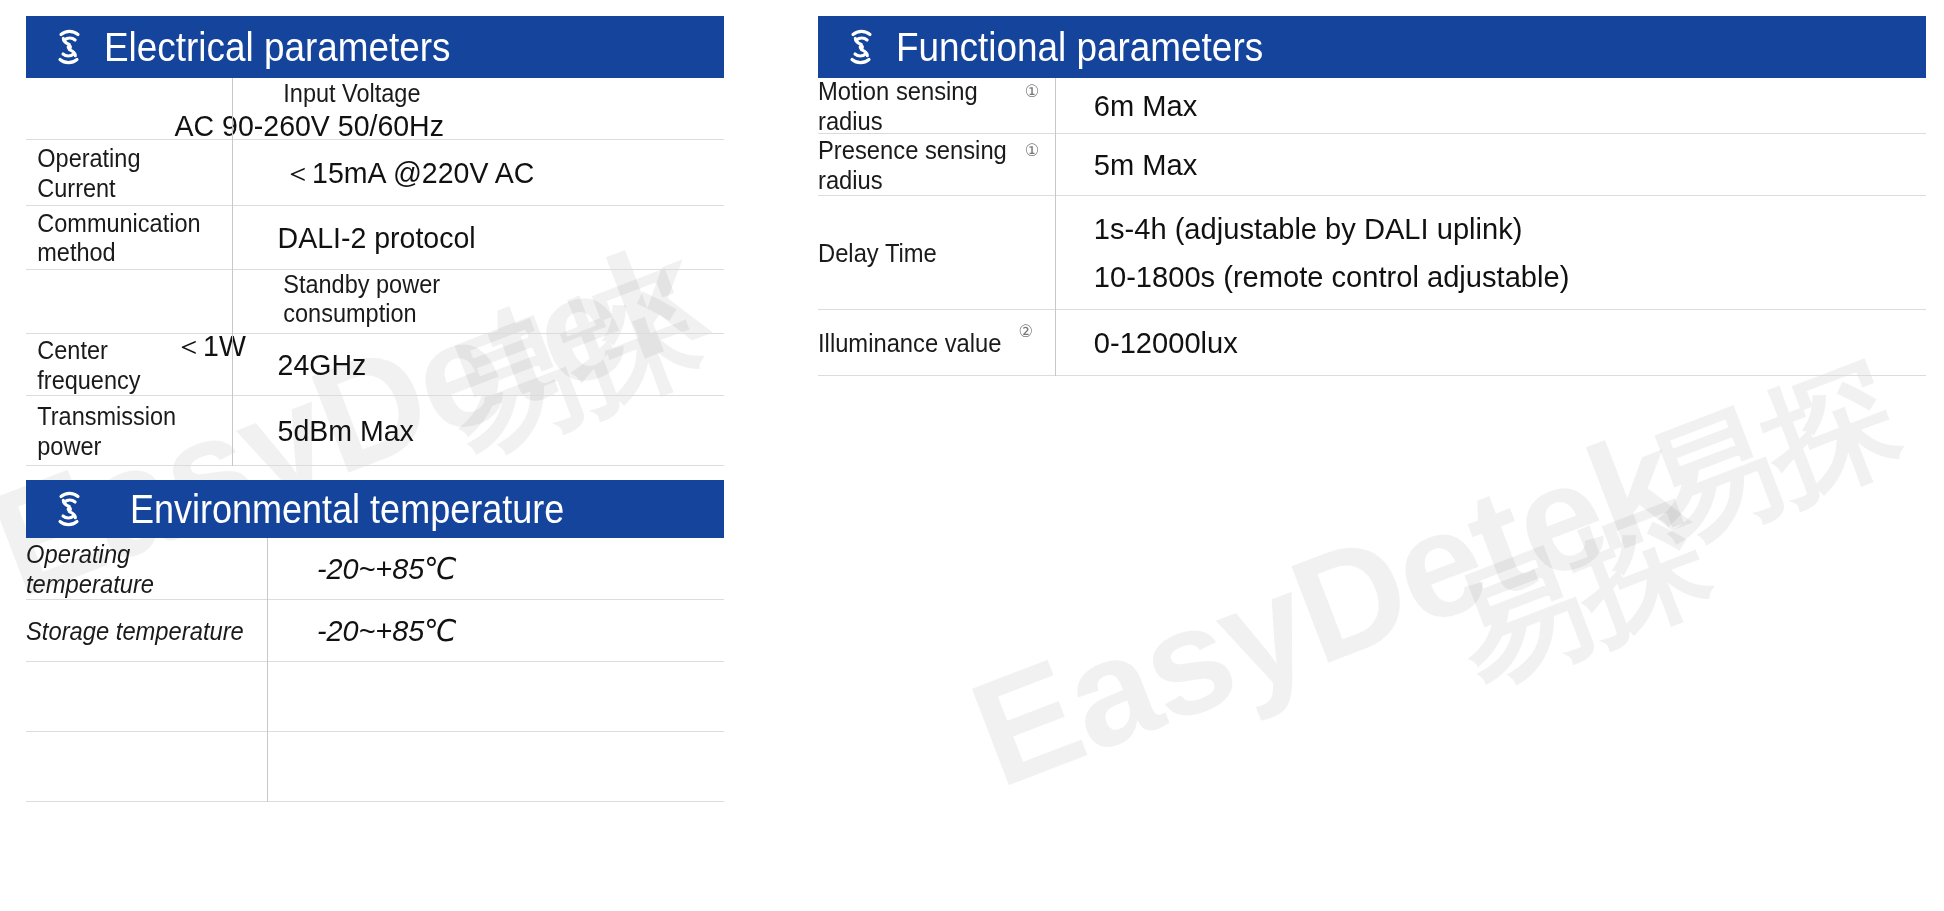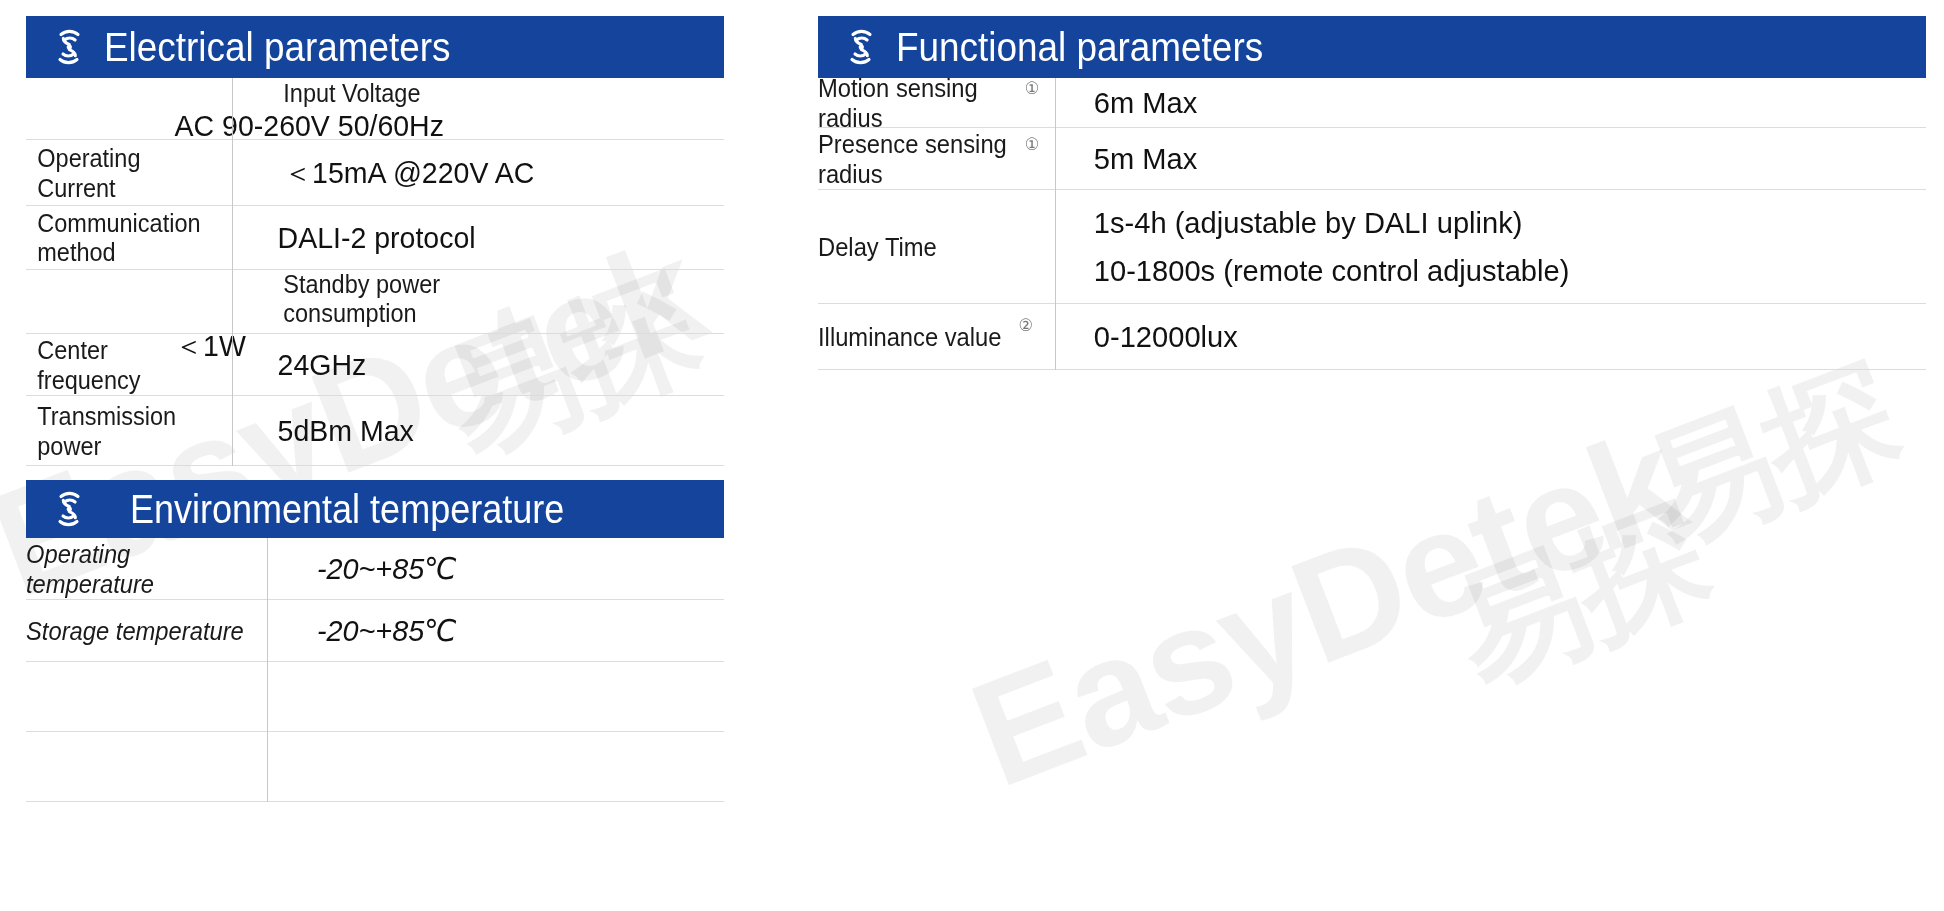--- a/index.html
+++ b/index.html
@@ -119,21 +119,21 @@
     width:237px;
     padding-right:4px;padding-left:0;
     justify-content:flex-start;
     position:relative;
     transform:scaleX(.95);
   }
   #functional-table .cell-value{
     width:871px;padding-left:40px;
     transform:scaleX(.97);
   }
-  #functional-table .row.f1{height:50px;justify-content:center;}
+  #functional-table .row.f1{height:56px;justify-content:center;}
   #functional-table .row.f2{height:62px;}
   #functional-table .row.f3{height:114px;}
   #functional-table .row.f4{height:66px;}
   #functional-table .row.f5{height:66px;}
   #functional-table .cell-value .vline{margin:6px 0;}
 
   
   .sup-mark{
     display:inline-block;
     font-size:17px;line-height:17px;

